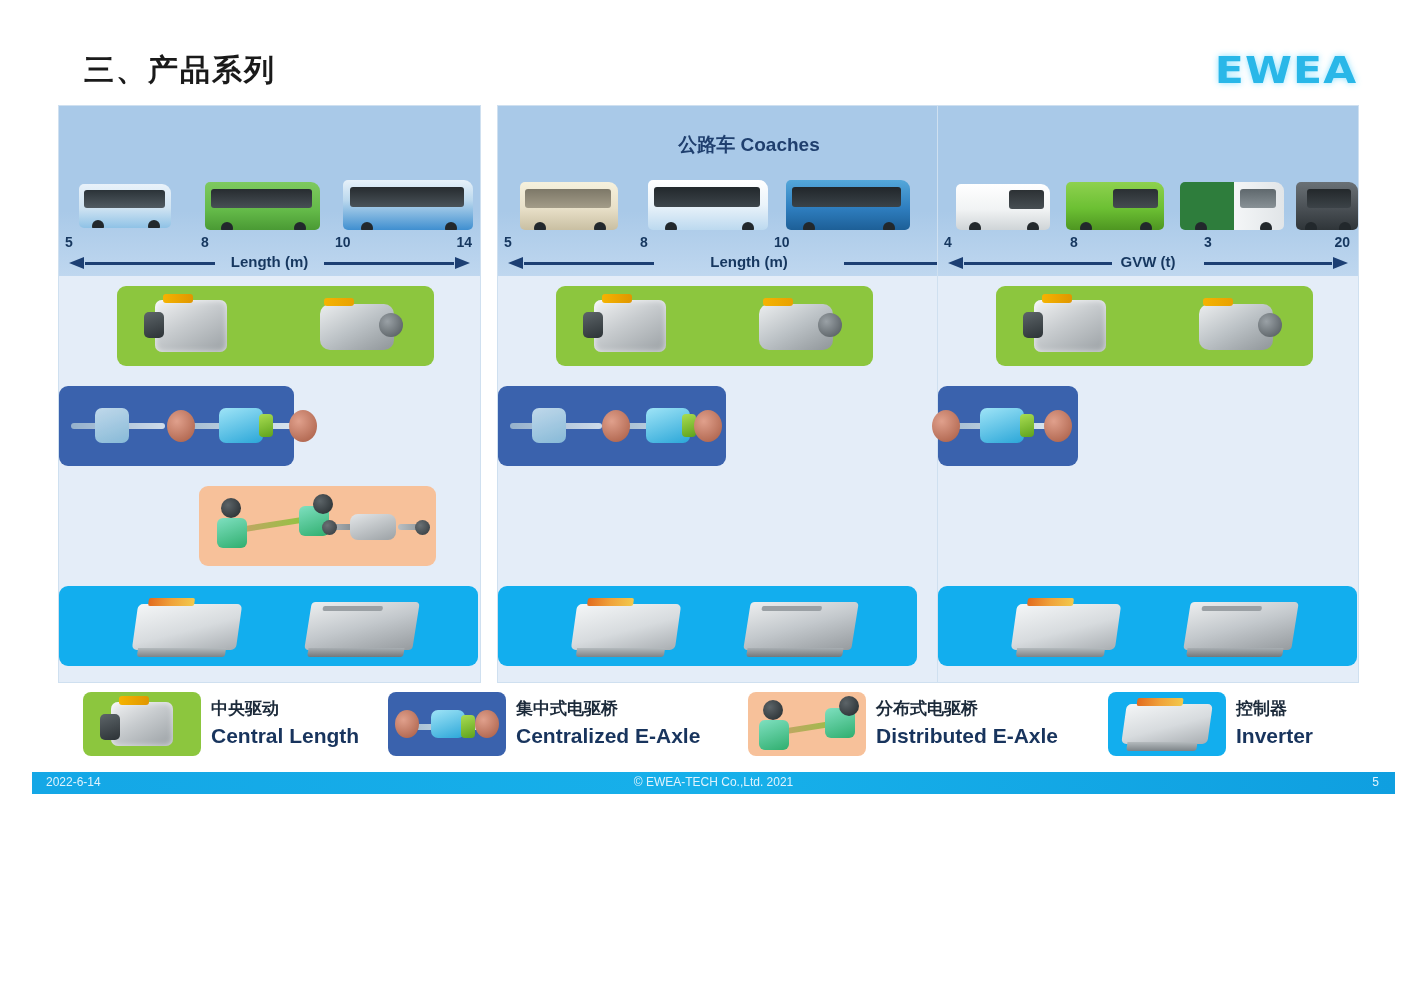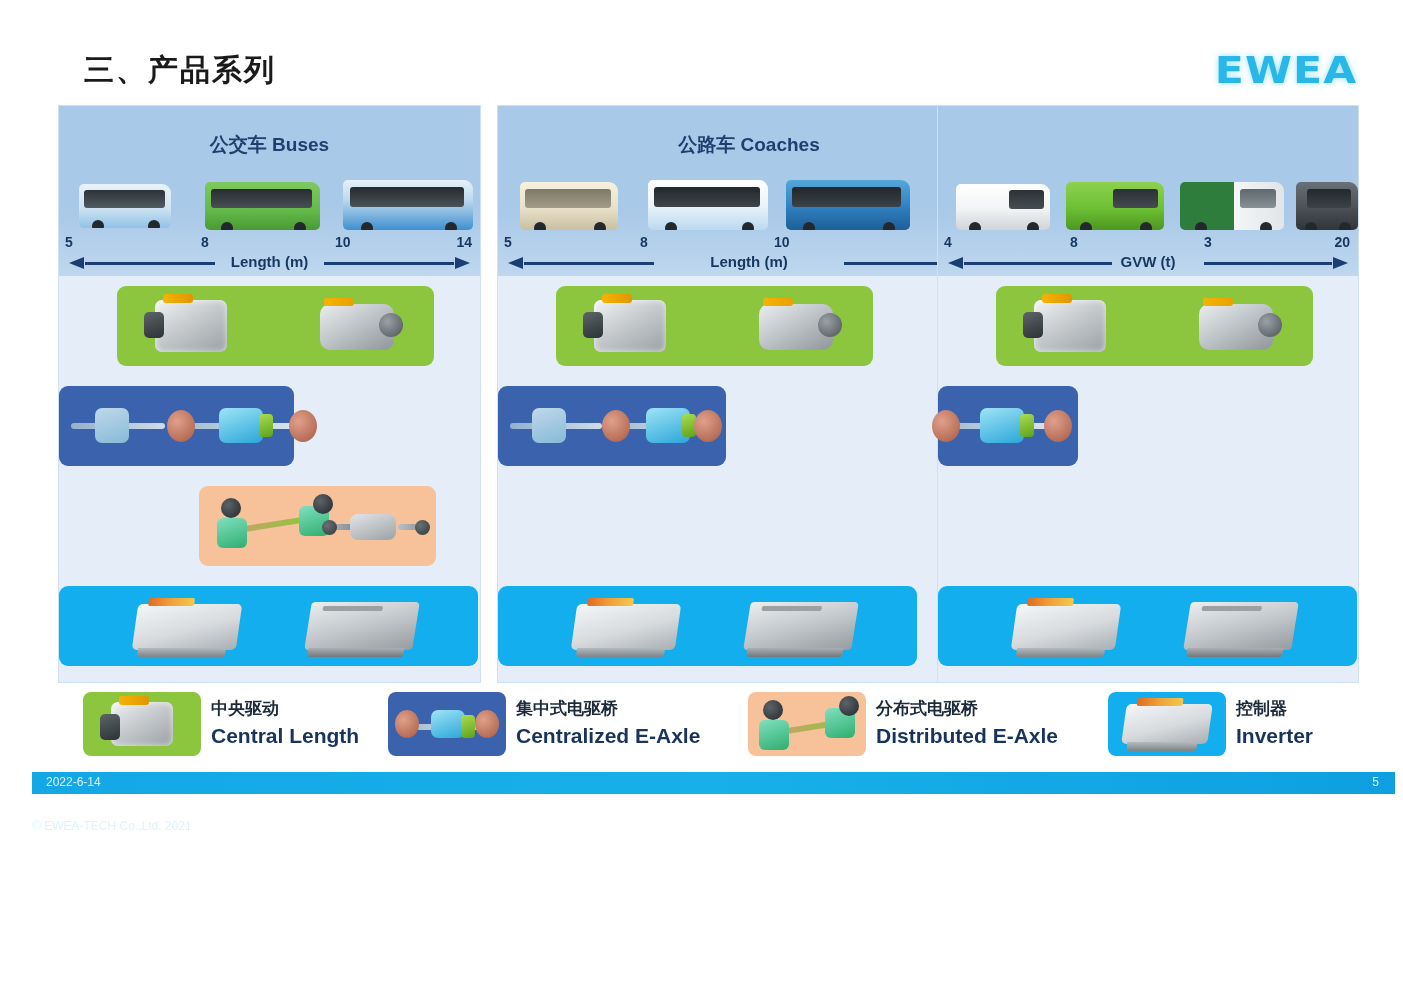--- a/index.html
+++ b/index.html
@@ -199,34 +199,33 @@
     font-family:"DejaVu Sans",sans-serif;
   }
 
   
   .footer{
     position:absolute;left:20px;top:772px;width:1363px;height:22px;
     background:linear-gradient(90deg,#14a7e6 0%,#17b0ea 50%,#0f9fe0 100%);
   }
   .footer span{position:absolute;top:3px;font-size:12px;color:#dff3fd;}
   .f-date{left:14px;}
-  .f-copy{left:0;width:100%;margin-top:44px;}
+  .f-copy{left:0;width:100%;text-align:center;}
   .f-page{right:16px;left:auto;}
 </style>
 </head>
 <body>
 
 <div id="slide">
 
   <div class="slide-title">三、产品系列</div>
   <div class="brand-logo">EWEA</div>
 
   <div class="col" id="col1">
     <div class="col-head">
-      <div class="col-title">公交车  Buses</div>
       <div class="veh-strip">
         <div class="veh" style="left:14px;bottom:6px;">
           <div class="bus" style="width:92px;height:44px;background:linear-gradient(180deg,#e9f2fa 0%,#cfe3f2 55%,#8fc2e6 100%);">
             <div class="glass" style="background:linear-gradient(180deg,#2b3338,#515b62);"></div>
             <div class="wheel w1"></div>
               <div class="wheel w2"></div>
           </div>
         </div>
         <div class="veh" style="left:140px;bottom:4px;">
           <div class="bus" style="width:115px;height:48px;background:linear-gradient(180deg,#7ec95f 0%,#63b948 60%,#4a9a34 100%);">

